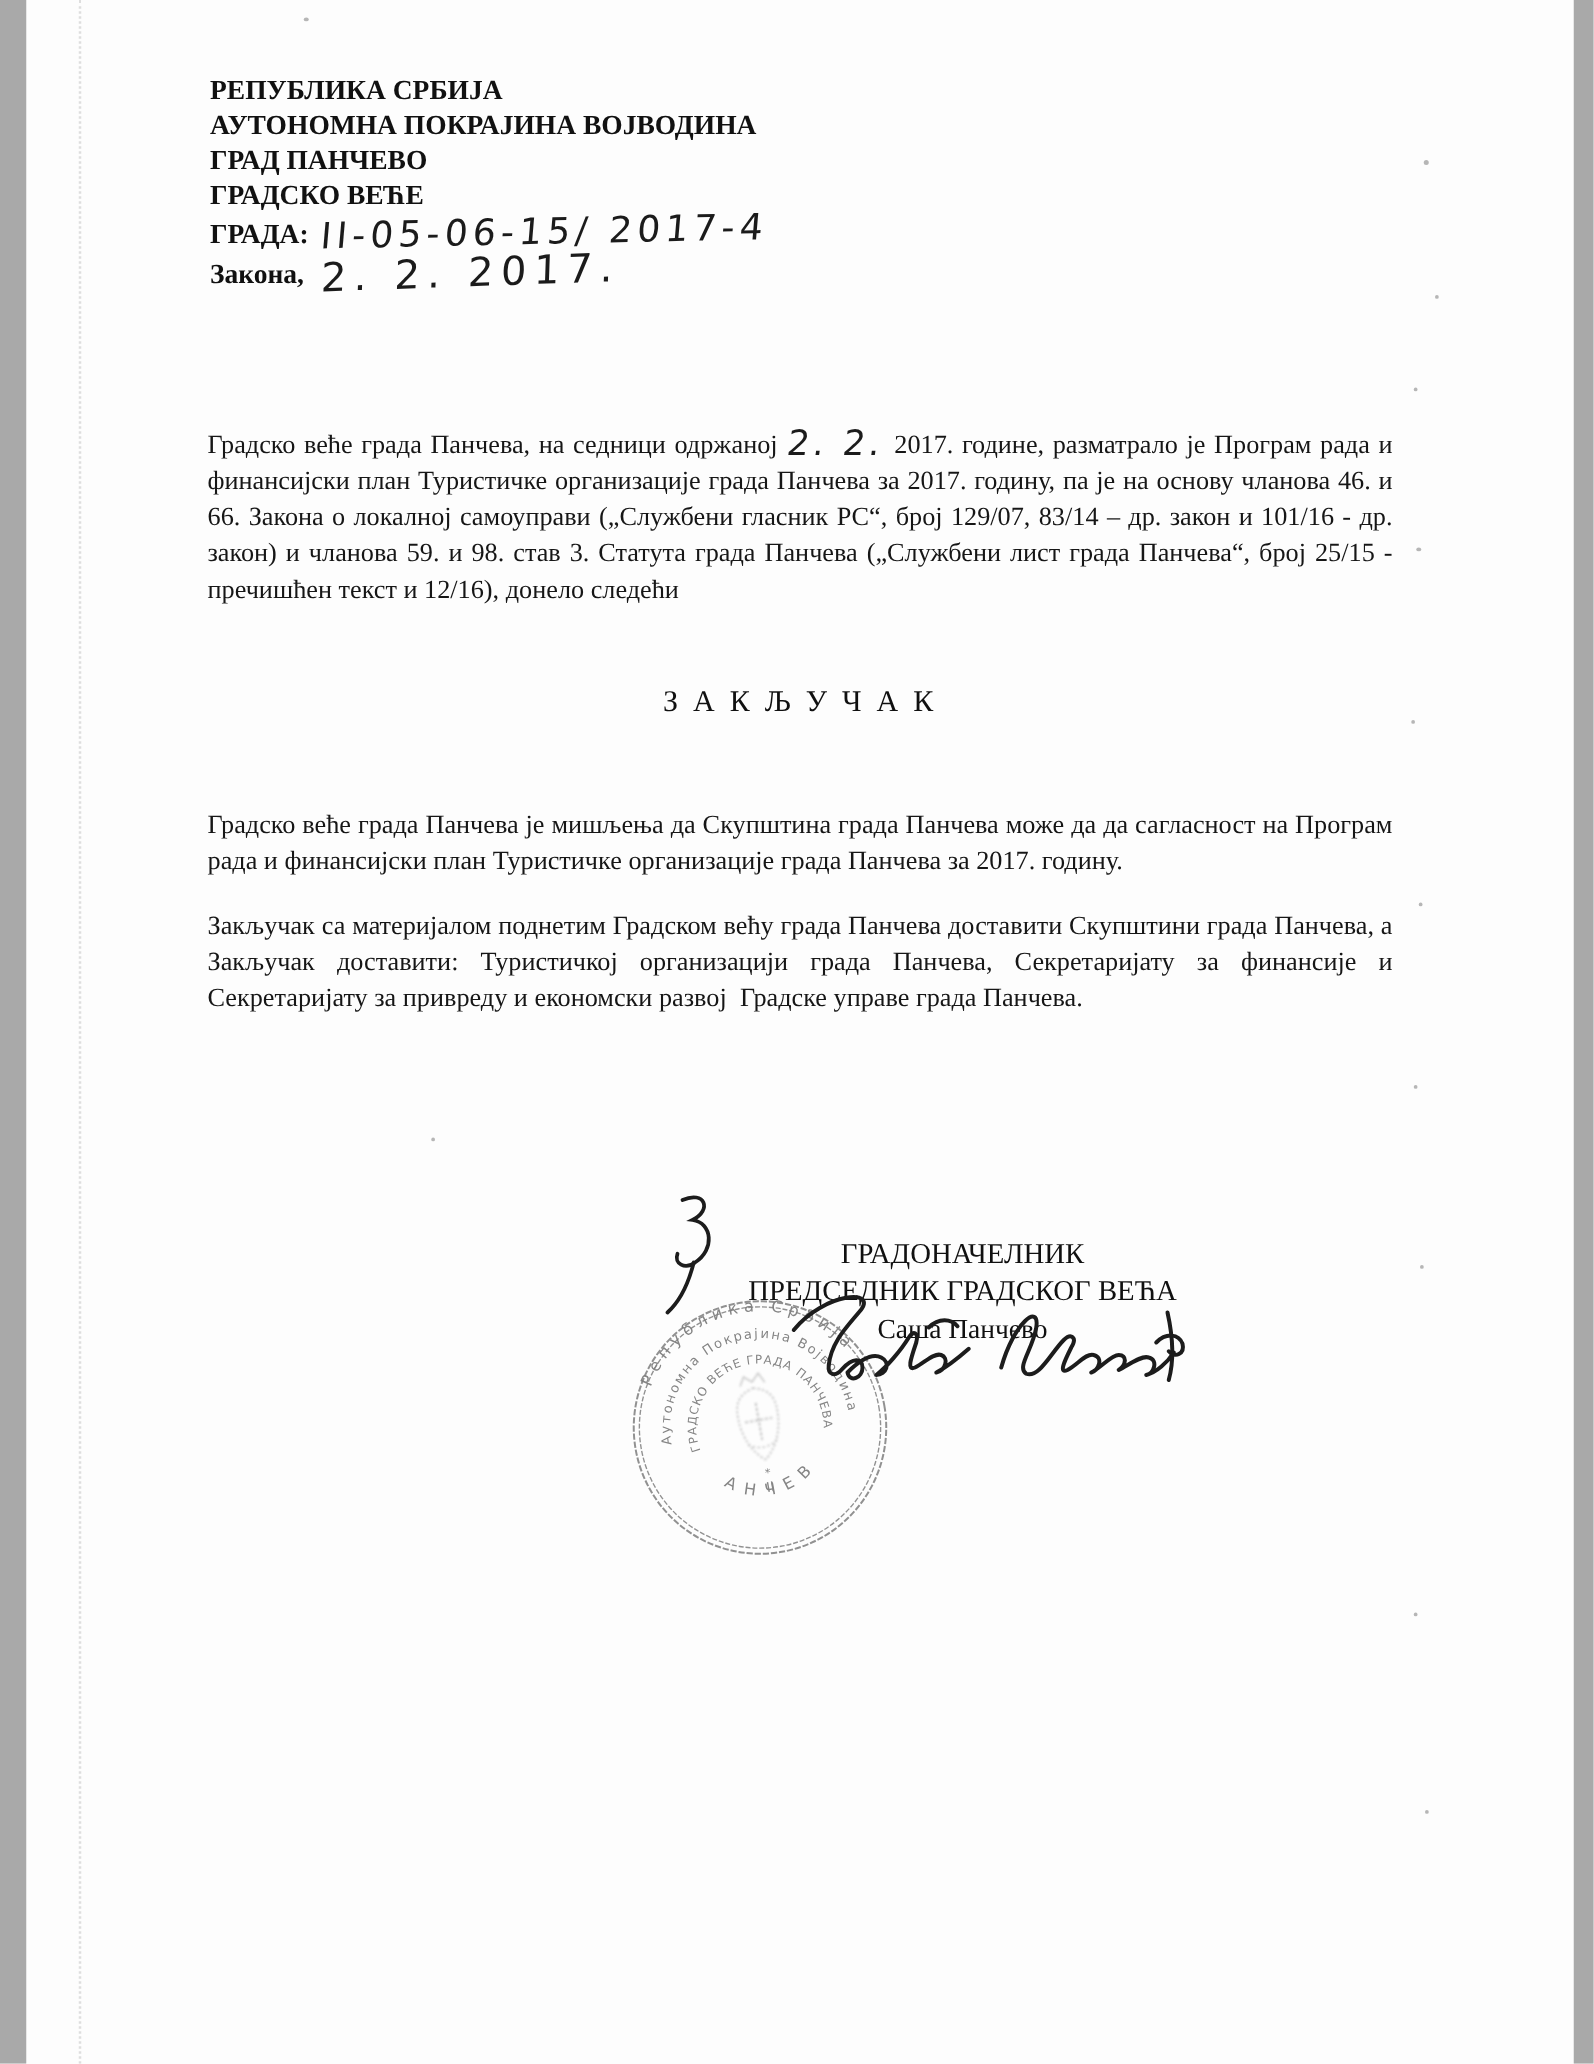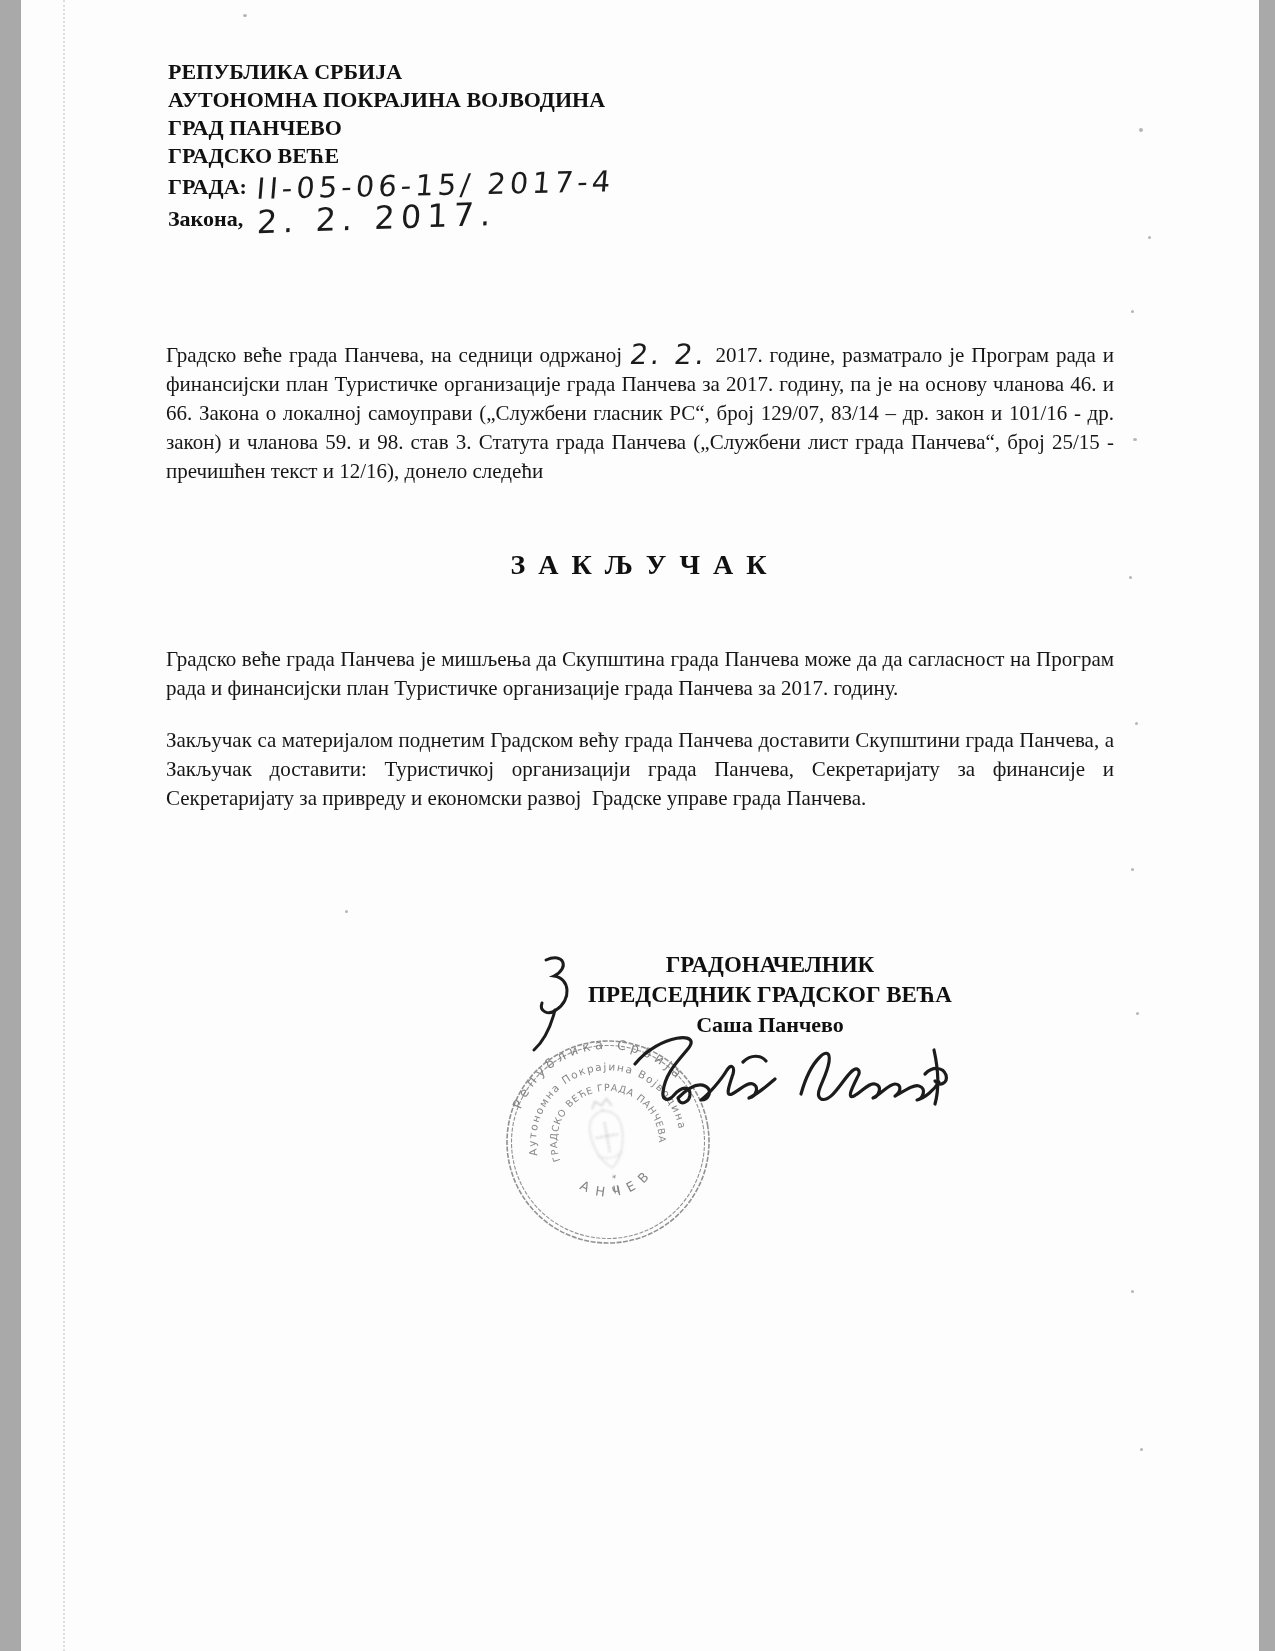--- a/index.html
+++ b/index.html
@@ -51,29 +51,29 @@
 
   .para{
     position:absolute;left:166px;width:948px;
     font-size:21px;line-height:29px;
     text-align:justify;
     white-space:pre-wrap;
   }
   .p1{top:338px;}
   .doc-title{
     position:absolute;left:166px;width:948px;top:549px;
-    text-align:center;font-weight:bold;font-size:28px;
+    text-align:center;font-weight:normal;font-size:24px;
     letter-spacing:3px;color:#101010;
   }
   .p2{top:645px;font-family:Liberation Serif, serif;}
   .p3{top:726px;}
 
   .sig-block{
-    position:absolute;left:555px;top:950px;width:430px;
-    text-align:center;font-weight:bold;line-height:30px;
+    position:absolute;left:555px;top:988px;width:430px;
+    text-align:center;font-weight:normal;line-height:30px;
     color:#101010;white-space:nowrap;
   }
   .sig-line{font-size:23px;display:block;}
   .sig-name{font-size:22px;display:block;}
 
   .stamp-wrap{
     position:absolute;left:492px;top:1026px;width:232px;height:232px;
     transform:rotate(-10deg);
     opacity:.88;
   }

